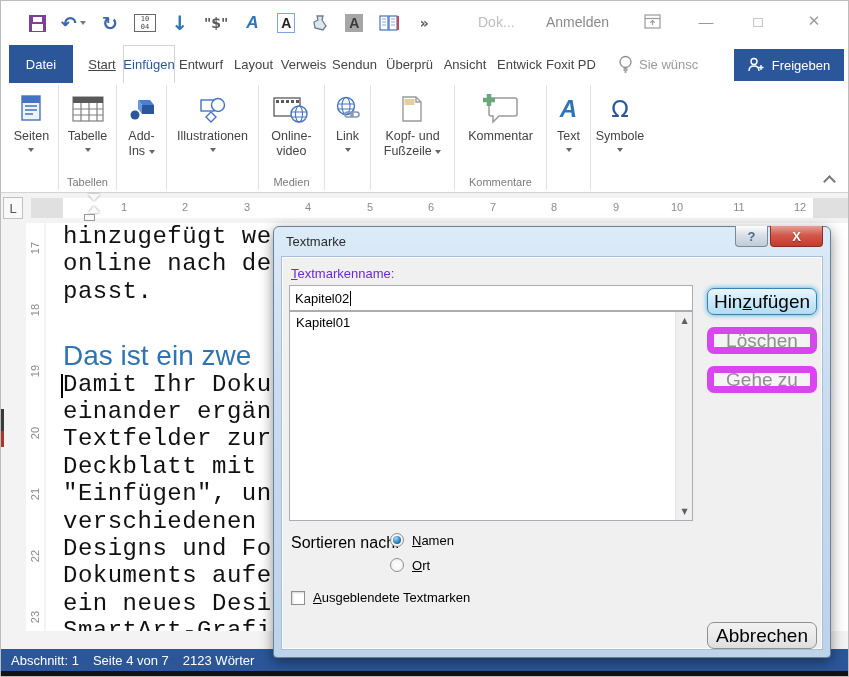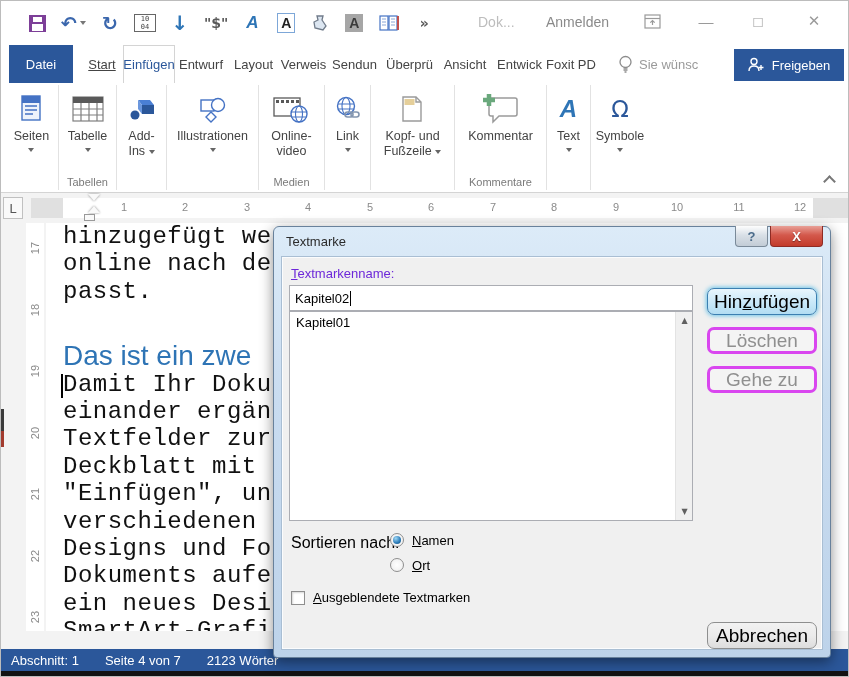--- a/index.html
+++ b/index.html
@@ -64,21 +64,21 @@
   .page { position:absolute; left:45px; top:0; right:0; height:408px; background:#fff; }
   .doctext { position:absolute; left:17px; top:0; width:790px; height:408px; overflow:hidden;
              font-family:"Liberation Mono","DejaVu Sans Mono",monospace; font-size:24px; color:#111; }
   .dline { height:27.4px; line-height:27.4px; white-space:pre; letter-spacing:0.5px; }
   .dhead { height:38px; line-height:46px; font-family:"Liberation Sans",sans-serif; letter-spacing:0;
            font-size:28px; color:#2e74b5; white-space:pre; }
   .doccaret { position:absolute; left:15px; top:151px; width:2px; height:24px; background:#000; }
   .edgemark1 { position:absolute; left:0; top:186px; width:3px; height:22px; background:#3a3a3a; }
   .edgemark2 { position:absolute; left:0; top:208px; width:3px; height:16px; background:#a23b2e; }
   
-  .statusbar { position:absolute; left:0; top:648px; width:849px; height:22px; background:#2b579a; color:#fff; font-size:13px; display:flex; align-items:center; gap:26px; padding-left:10px; z-index:1; }
+  .statusbar { position:absolute; left:0; top:648px; width:849px; height:22px; background:#2b579a; color:#fff; font-size:13px; display:flex; align-items:center; gap:14px; padding-left:10px; z-index:1; }
   .bottomstrip { position:absolute; left:0; top:670px; width:849px; height:7px; background:#121212; z-index:1; }
   
   .dialog { position:absolute; left:272px; top:225px; width:558px; height:432px; z-index:10;
     background:linear-gradient(#dcebf8,#c9dcf0 40%,#bdd3ea); border:1px solid #68819b; border-radius:6px 6px 4px 4px;
     box-shadow:0 4px 14px rgba(0,0,0,.45); }
   .dlg-title { position:absolute; left:12px; top:7px; font-size:13px; color:#2b2b2b; }
   .dlg-help { position:absolute; right:62px; top:-1px; width:33px; height:21px; border:1px solid #7a8a99; border-top:none; border-radius:0 0 4px 4px;
     background:linear-gradient(#fdfdfd,#d9e0e7 45%,#c2ccd6); color:#4a6b8a; font-weight:bold; font-size:13px; display:flex; align-items:center; justify-content:center; }
   .dlg-close { position:absolute; right:7px; top:-1px; width:53px; height:21px; border:1px solid #8e2b24; border-top:none; border-radius:0 0 4px 4px;
     background:linear-gradient(#e8a097,#d4594c 45%,#c23b2b); color:#fff; font-weight:bold; font-size:13px; display:flex; align-items:center; justify-content:center; text-shadow:0 1px 1px rgba(0,0,0,.4); }
@@ -88,21 +88,21 @@
   .nameinput { position:absolute; left:7px; top:28px; width:404px; height:26px; background:#fff; border:1px solid #abadb3; font-size:13px; color:#000; display:flex; align-items:center; padding-left:5px; }
   .textcursor { display:inline-block; width:1px; height:15px; background:#000; margin-left:1px; }
   .bmlist { position:absolute; left:7px; top:54px; width:404px; height:210px; background:#fff; border:1px solid #abadb3; font-size:13px; color:#000; }
   .bmitem { padding:3px 0 0 6px; }
   .vsb { position:absolute; right:0; top:0; bottom:0; width:17px; background:#f0f0f0; border-left:1px solid #e3e3e3; }
   .vsb .up, .vsb .dn { position:absolute; left:0; width:17px; height:17px; color:#606060; font-size:8px; display:flex; align-items:center; justify-content:center; font-family:"DejaVu Sans",sans-serif; }
   .vsb .up { top:0; } .vsb .dn { bottom:0; }
   .dbtn { position:absolute; left:425px; width:110px; height:27px; font-size:19px; display:flex; align-items:center; justify-content:center;
     background:linear-gradient(#f2f2f2,#ebebeb 50%,#dddddd); border:1px solid #8e8f8f; border-radius:7px; color:#000; }
   .dbtn.default { background:linear-gradient(#e9f6fd,#cbe9f9 50%,#b2ddf3); border:1px solid #3c7fb1; box-shadow:0 0 4px 1px #6fc4e8; }
-  .dbtn.disabled { background:#f4f4f4; border:3px solid #d946ef; color:#8f8f8f; box-shadow:none; }
+  .dbtn.disabled { background:#f4f4f4; border:7px solid #d946ef; color:#8f8f8f; box-shadow:none; }
   .sortlabel { position:absolute; left:9px; top:277px; font-size:16px; color:#000; }
   .radio { position:absolute; width:14px; height:14px; border-radius:50%; border:1px solid #8e8e8e; background:radial-gradient(#fff,#ececec); }
   .radio.sel:before { content:""; position:absolute; left:2px; top:2px; width:8px; height:8px; border-radius:50%;
     background:radial-gradient(circle at 35% 30%, #9fd8f5, #2a7ab8 60%, #174a73); }
   .radiolbl { position:absolute; font-size:13px; color:#000; }
   .chk { position:absolute; left:9px; top:334px; width:14px; height:14px; background:#fff; border:1px solid #8e8e8e; box-shadow:inset 1px 1px 2px #d5d5d5; }
   .chklbl { position:absolute; left:31px; top:333px; font-size:13px; color:#000; }
   svg { display:block; }
 </style>
 </head>

